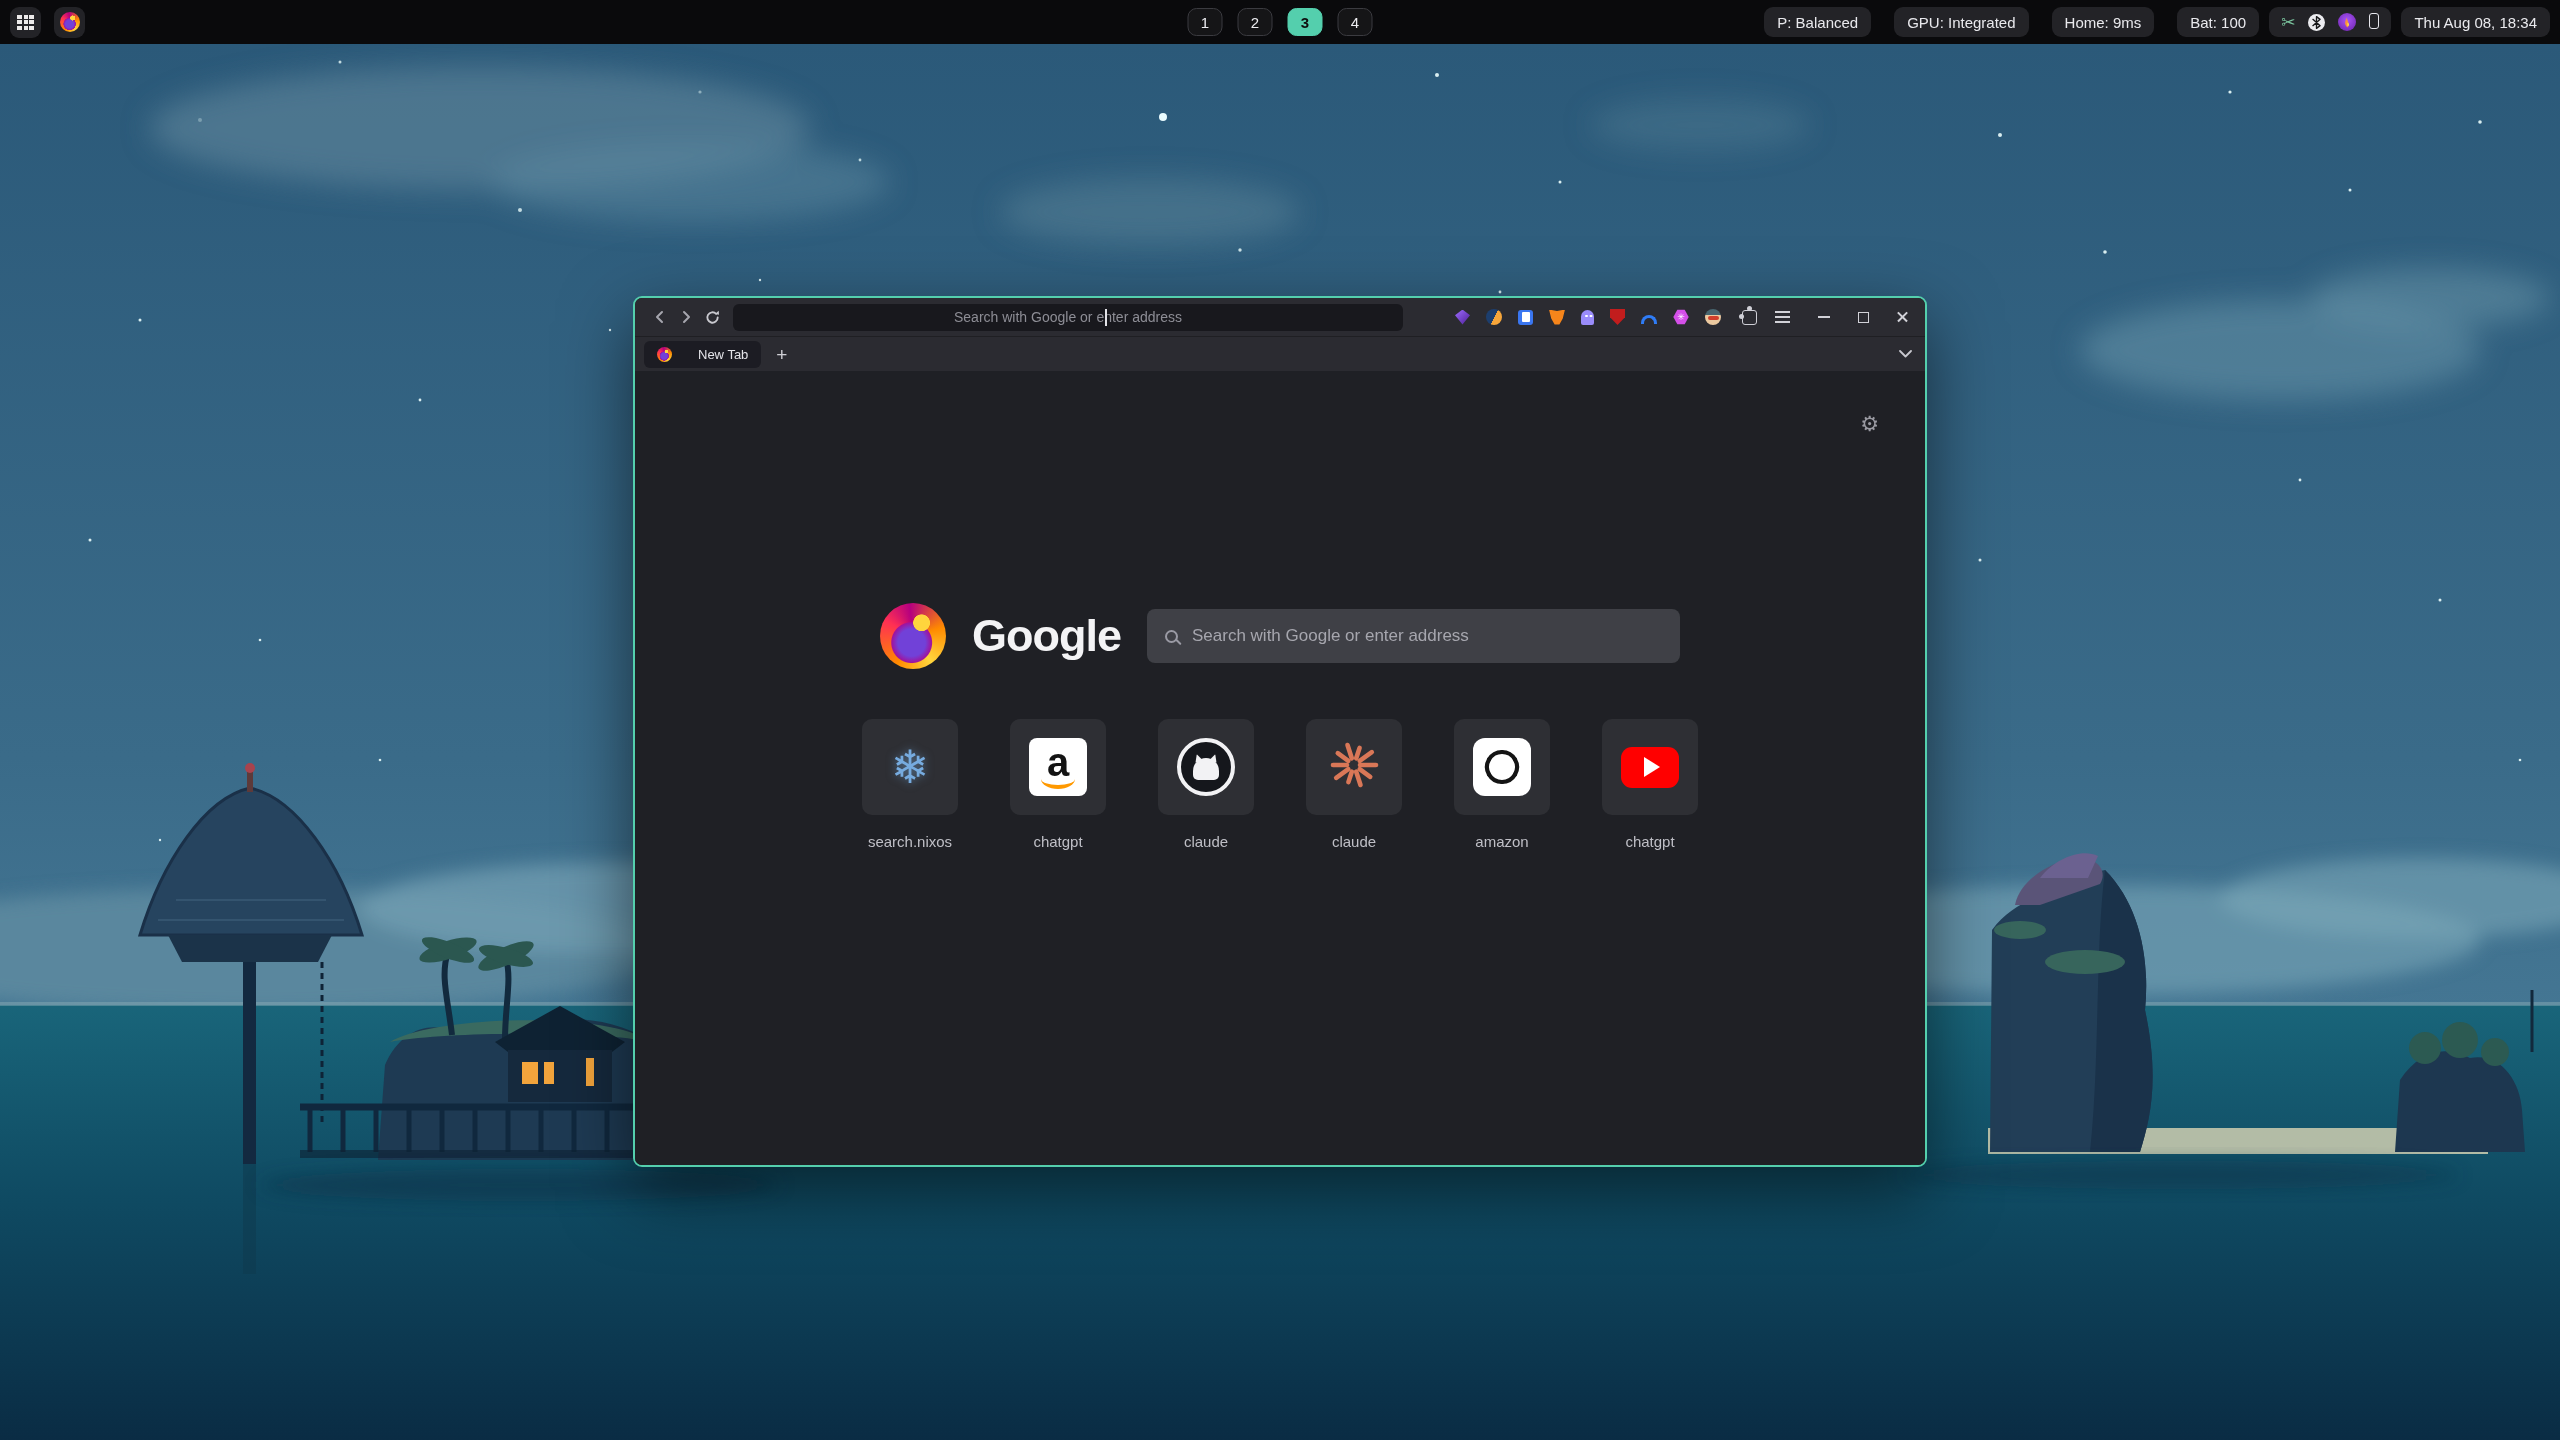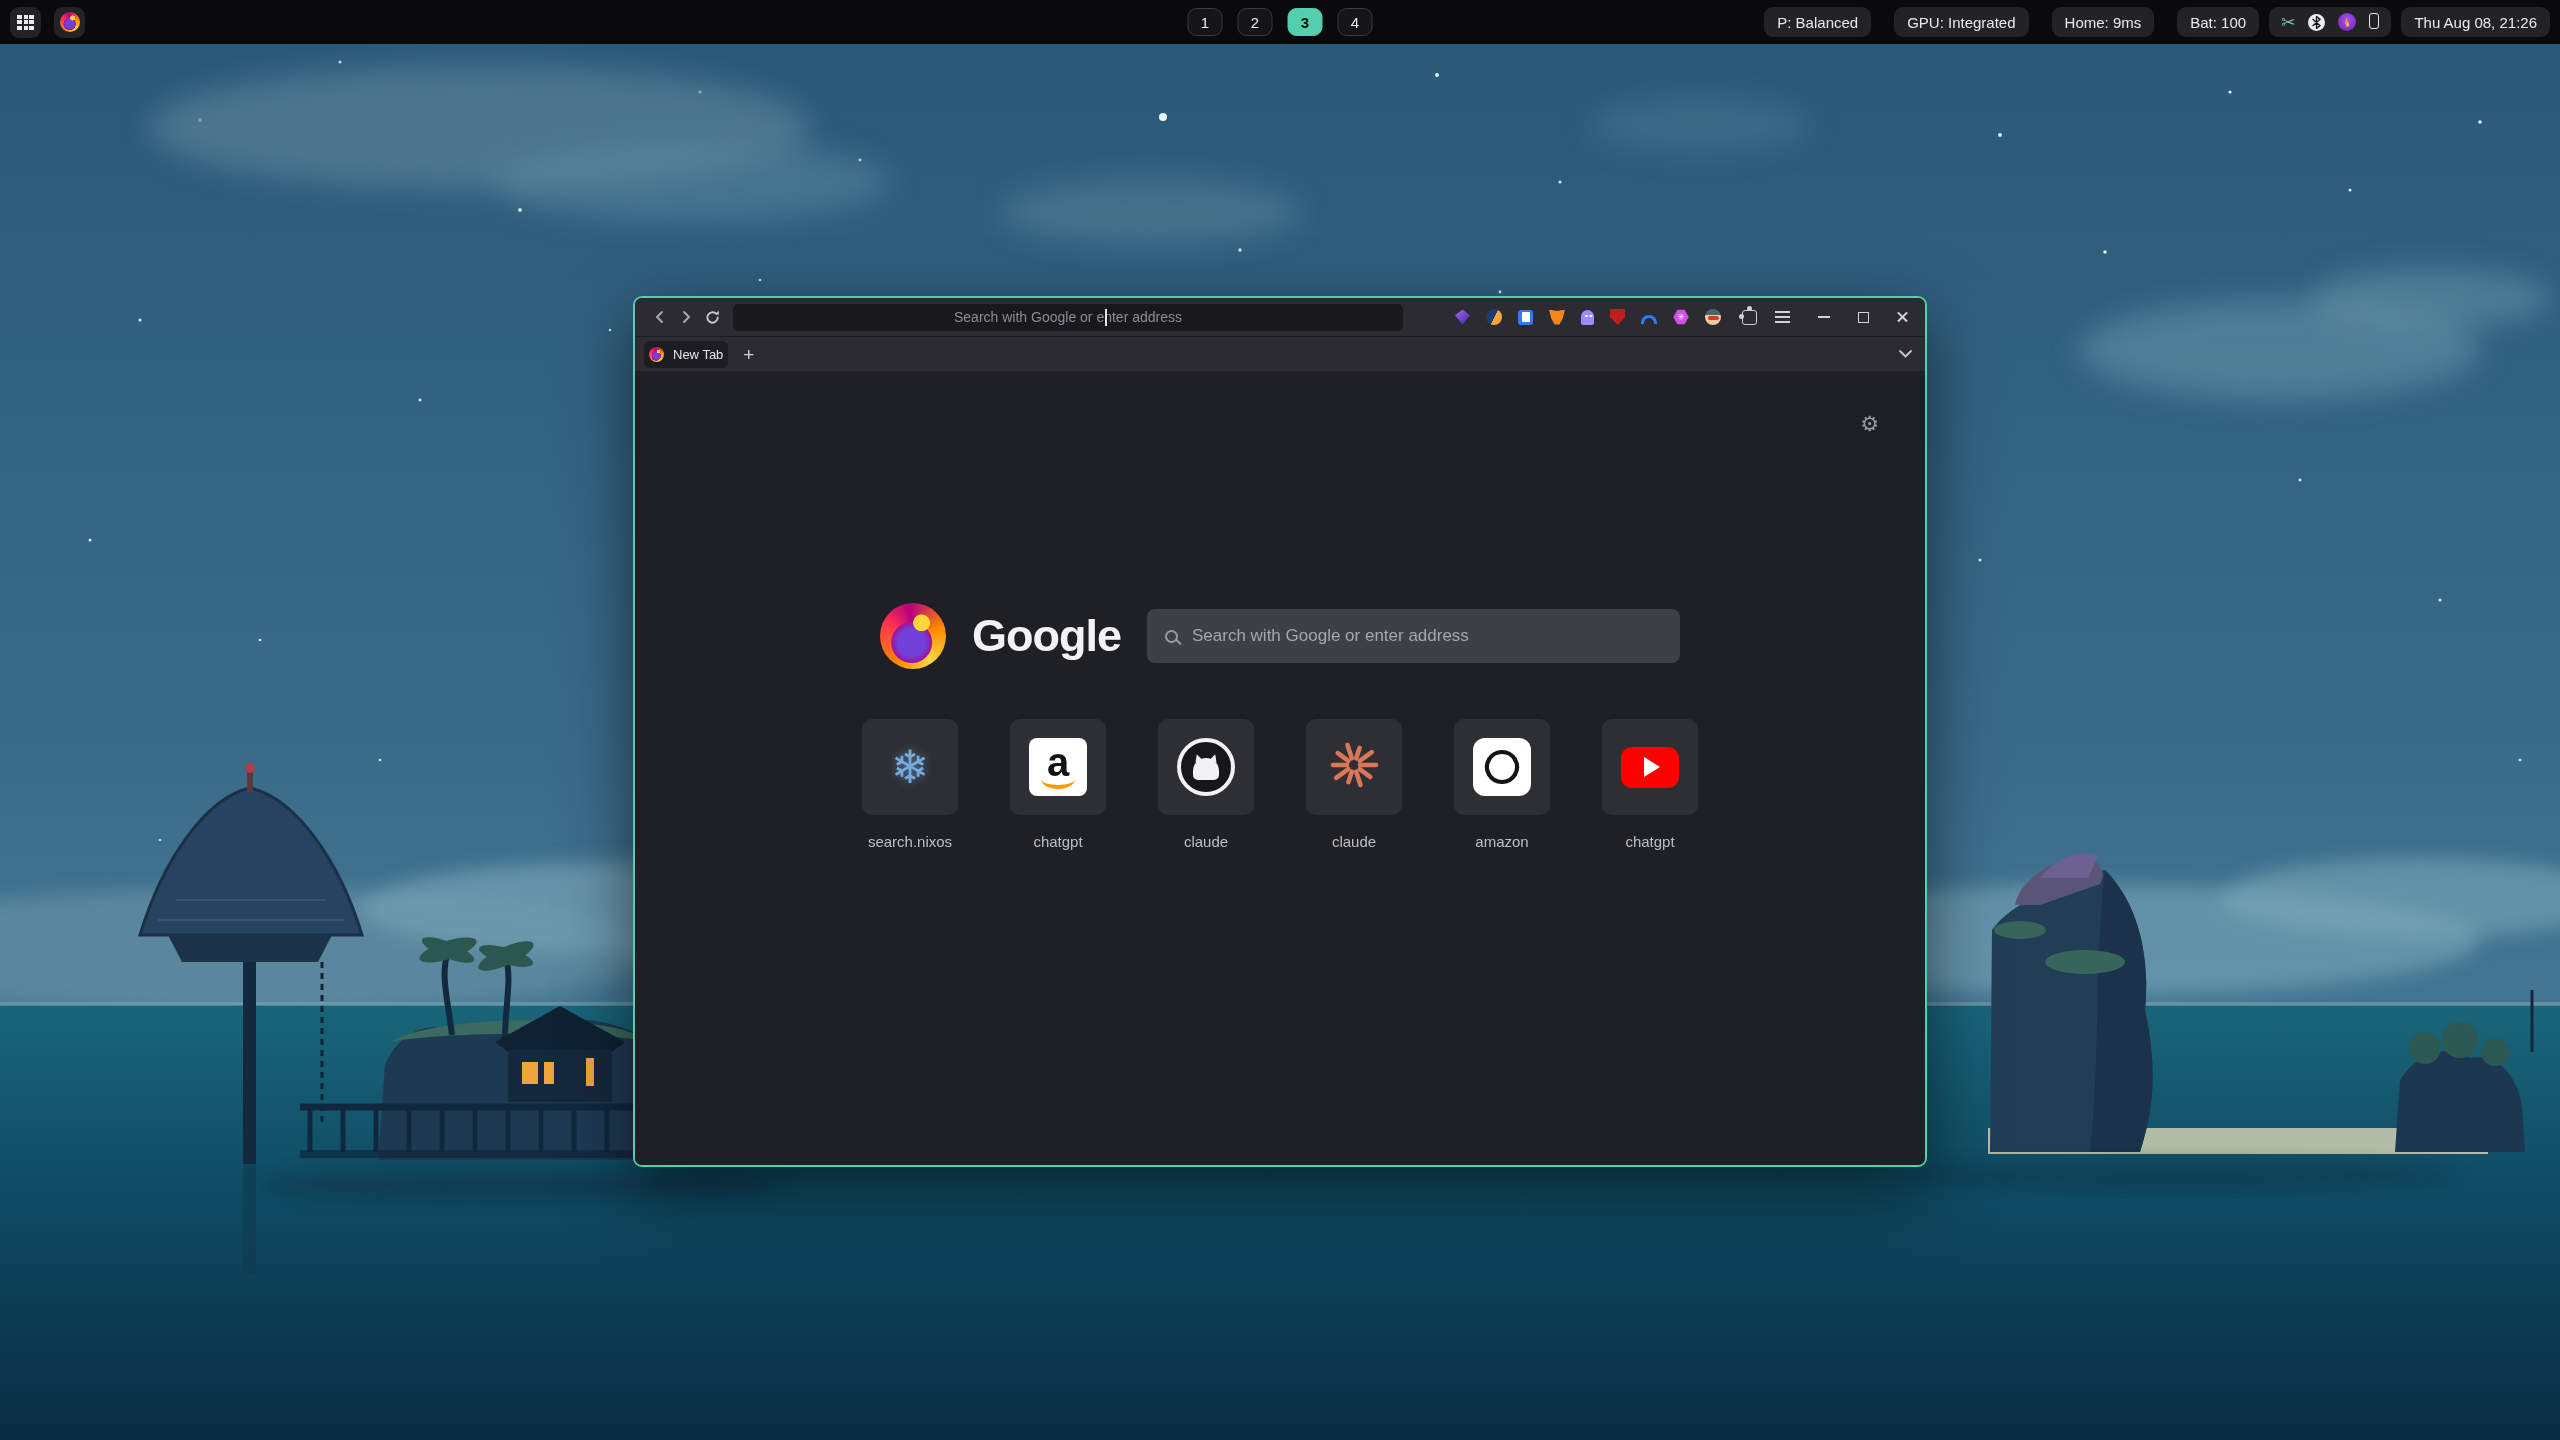--- a/index.html
+++ b/index.html
@@ -74,21 +74,21 @@
   .hamb::after{content:"";position:absolute;top:3px;left:0;width:100%;height:2px;background:#d2d2d8;}
   .winctl{display:flex;align-items:center;gap:17px;margin-left:22px;}
   .ctl{width:22px;height:22px;display:flex;align-items:center;justify-content:center;cursor:pointer;position:relative;}
   .ctl-min i{width:12px;height:2px;background:#d2d2d8;display:block;}
   .ctl-max i{width:11px;height:11px;border:1.8px solid #d2d2d8;display:block;}
   .ctl-close i{position:relative;width:13px;height:13px;display:block;}
   .ctl-close i::before,.ctl-close i::after{content:"";position:absolute;top:5.5px;left:0;width:13px;height:1.8px;background:#d2d2d8;}
   .ctl-close i::before{transform:rotate(45deg);} .ctl-close i::after{transform:rotate(-45deg);}
 
   .tabbar{height:35px;background:#2b2b31;border-top:1px solid rgba(0,0,0,.28);display:flex;align-items:center;flex:none;}
-  .tab{display:flex;align-items:center;gap:9px;height:27px;padding:0 5px;background:#1c1c23;
+  .tab{display:flex;align-items:center;gap:26px;height:27px;padding:0 13px;background:#1c1c23;
     border-radius:6px;margin-left:9px;cursor:pointer;}
   .tab-label{font-size:13px;color:#e4e4e9;}
   .newtab-btn{color:#cfcfd4;font-size:19px;margin-left:15px;cursor:pointer;line-height:1;}
   .alltabs-btn{margin-left:auto;margin-right:13px;cursor:pointer;display:flex;align-items:center;}
 
   .content{position:relative;flex:1;background:#1f2025;}
   .gear-btn{position:absolute;top:42px;right:46px;font-size:21px;color:#9a9aa2;cursor:pointer;line-height:1;}
   .hero{position:absolute;top:232px;left:50%;transform:translateX(-50%);display:flex;align-items:center;gap:26px;}
   .wordmark{font-size:45px;font-weight:bold;color:#f3f3f5;letter-spacing:-1px;}
   .nt-search{display:flex;align-items:center;width:533px;height:54px;background:#3f4046;border-radius:8px;padding:0 18px;}
@@ -303,21 +303,21 @@
           <span class="tray-ico">
             <span class="flm">
               <svg width="11" height="13" viewBox="0 0 11 13">
                 <path d="M5.5 0.8 C3.2 4.4 9 5.6 5.5 11.6 C1.8 8.4 3 4.8 5.5 0.8 Z" fill="#fb923c"></path>
                 <path d="M5.8 6.4 C4.6 8.4 5.9 10.4 5.9 10.4 C7.4 9.5 7.3 7.7 5.8 6.4 Z" fill="#fde047"></path>
               </svg>
             </span>
           </span>
           <span class="tray-ico"><span class="ph"></span></span>
         </div>
-      <div class="pill">Thu Aug 08, 21:26</div>
+      <div class="pill">Thu Aug 08, 18:34</div>
     </div>
   </div>
 
   <div class="window">
 
     <div class="toolbar">
       <span class="navbtn">
         <svg width="18" height="18" viewBox="0 0 18 18">
             <path d="M11 4 L6 9 L11 14" stroke="#a6a6ae" stroke-width="2" fill="none" stroke-linecap="round" stroke-linejoin="round"></path>
           </svg>

